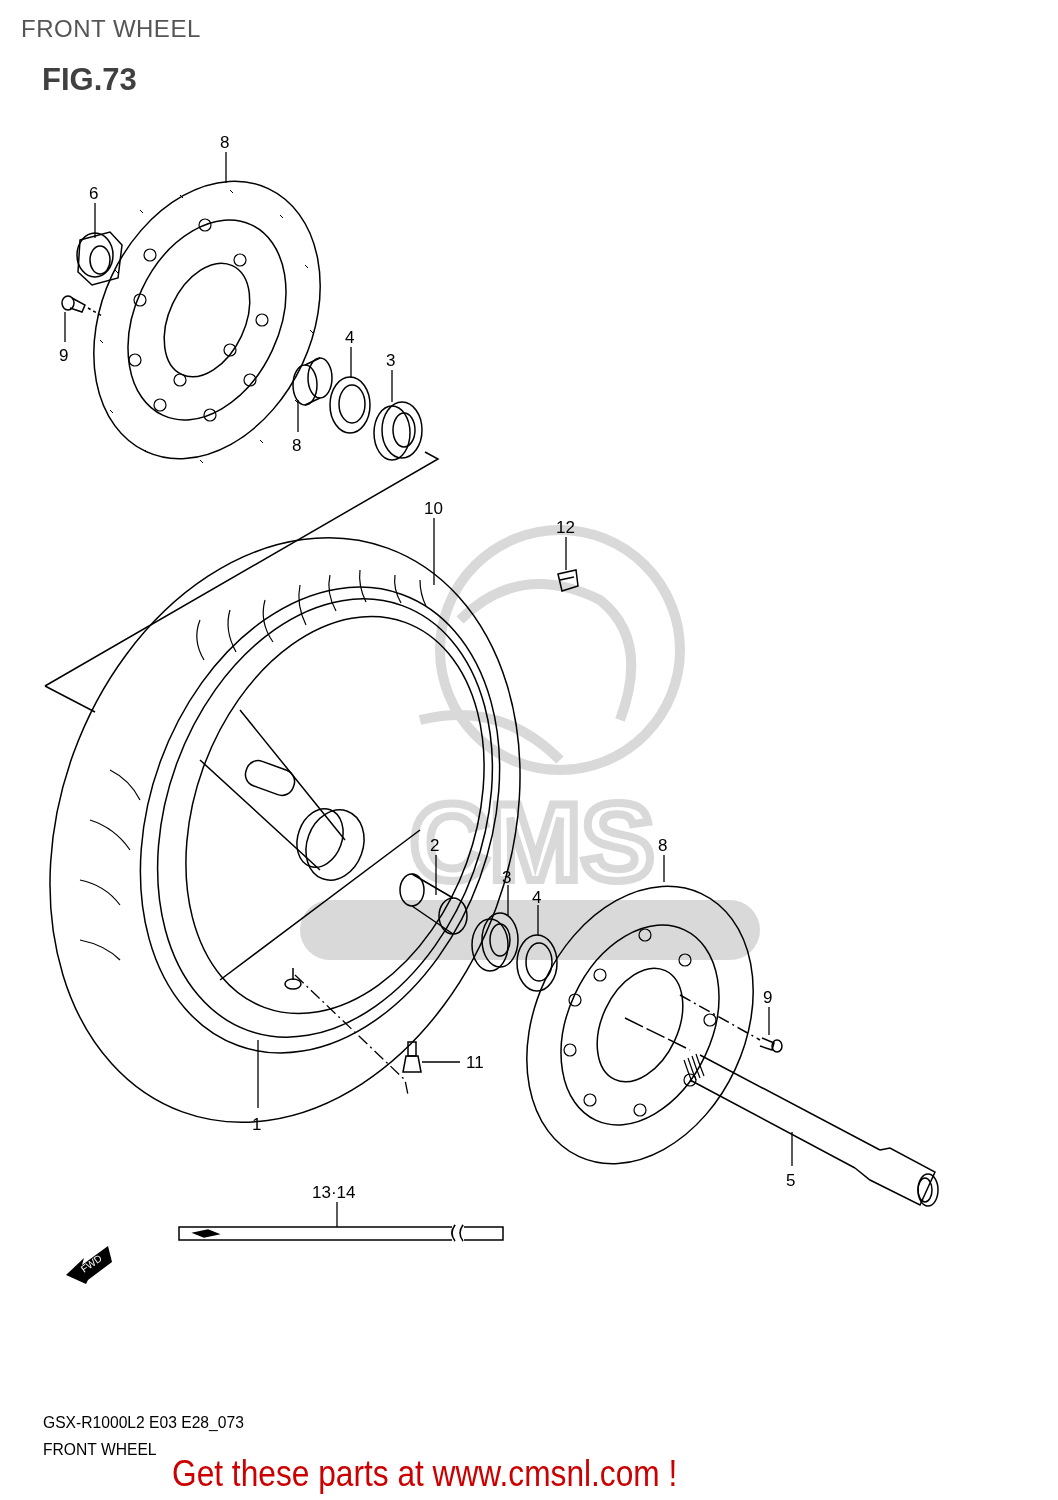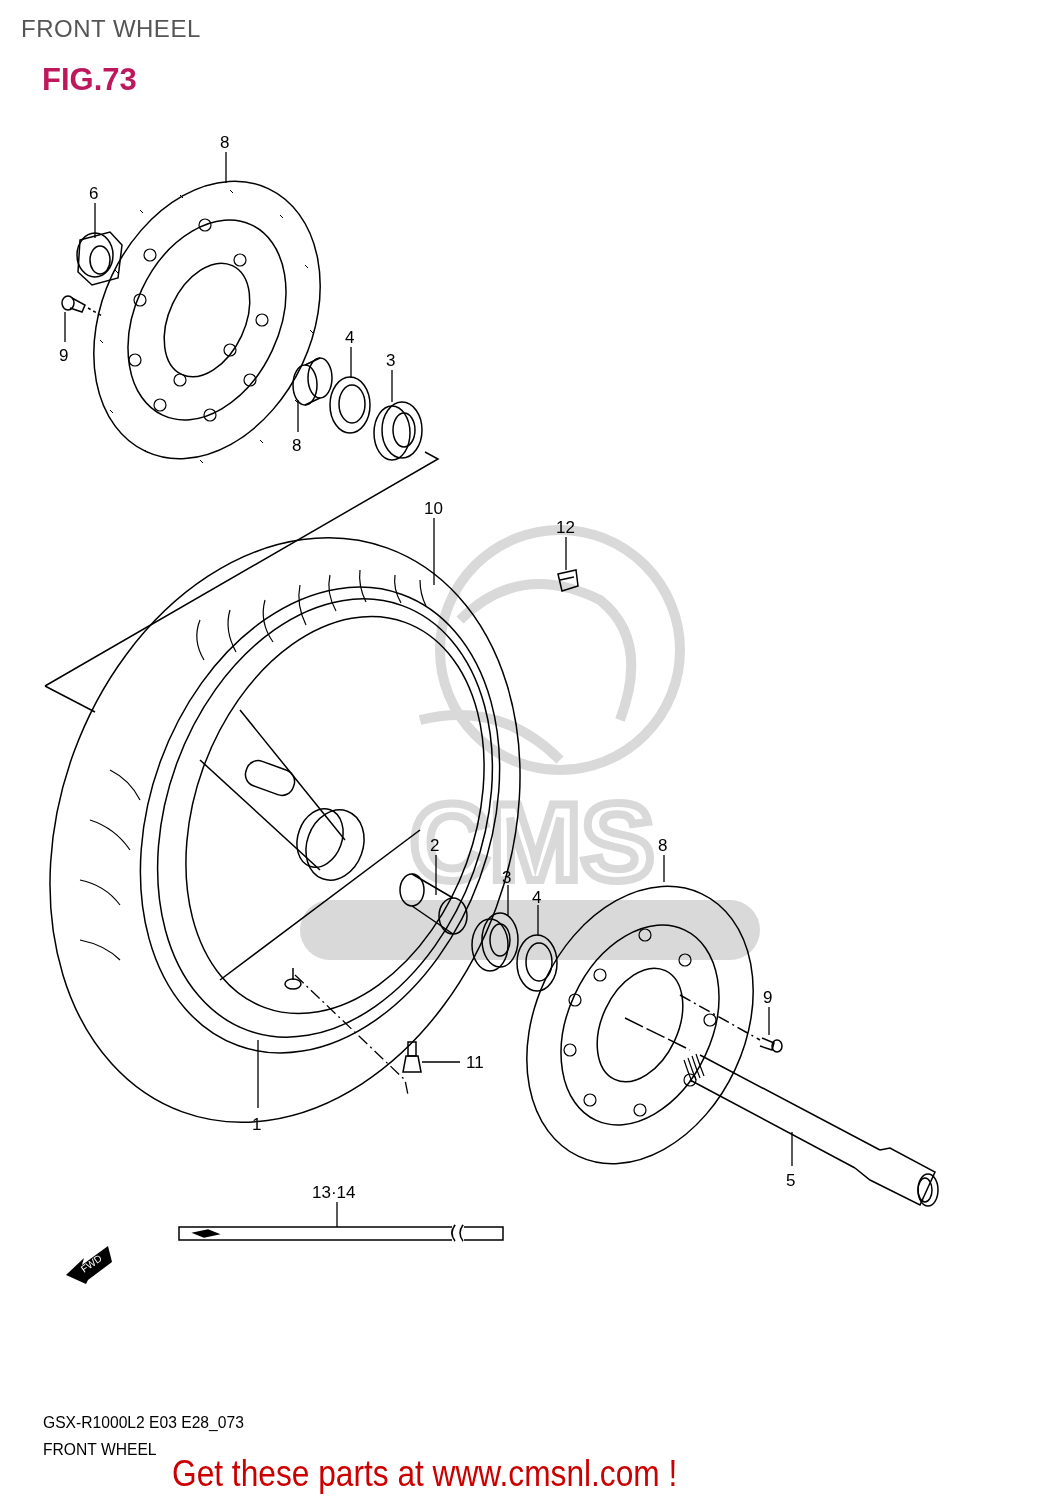--- a/index.html
+++ b/index.html
@@ -1,19 +1,19 @@
 <!DOCTYPE html>
 <html><head>
   <meta charset="utf-8">
   <style>
     html, body { margin: 0; padding: 0; background: #ffffff; }
     body { width: 1058px; height: 1500px; position: relative; overflow: hidden; font-family: "Liberation Sans", sans-serif; }
     .abs { position: absolute; }
     .section-title { left: 21px; top: 15px; font-size: 24px; color: #555555; letter-spacing: 0.5px; }
-    .fig-title { left: 42px; top: 62px; font-size: 31px; font-weight: bold; color: #be185d; }
+    .fig-title { left: 42px; top: 62px; font-size: 31px; font-weight: bold; color: #404040; }
     .footer-code { left: 43px; top: 1413px; font-size: 17px; color: #000000; font-family: "Liberation Sans Narrow", "Liberation Sans", sans-serif; transform: scaleX(0.92); transform-origin: left; }
     .footer-title { left: 43px; top: 1440px; font-size: 17px; color: #000000; transform: scaleX(0.92); transform-origin: left; }
     .promo { left: 172px; top: 1453px; font-size: 36px; color: #cc0000; transform: scaleX(0.88); transform-origin: left; white-space: nowrap; }
     .callout { font-size: 17px; color: #000; font-family: "Liberation Sans", sans-serif; }
     svg.diagram { position: absolute; left: 0; top: 0; }
   </style>
 </head>
 <body>
 
 <div class="abs section-title">FRONT WHEEL</div>

